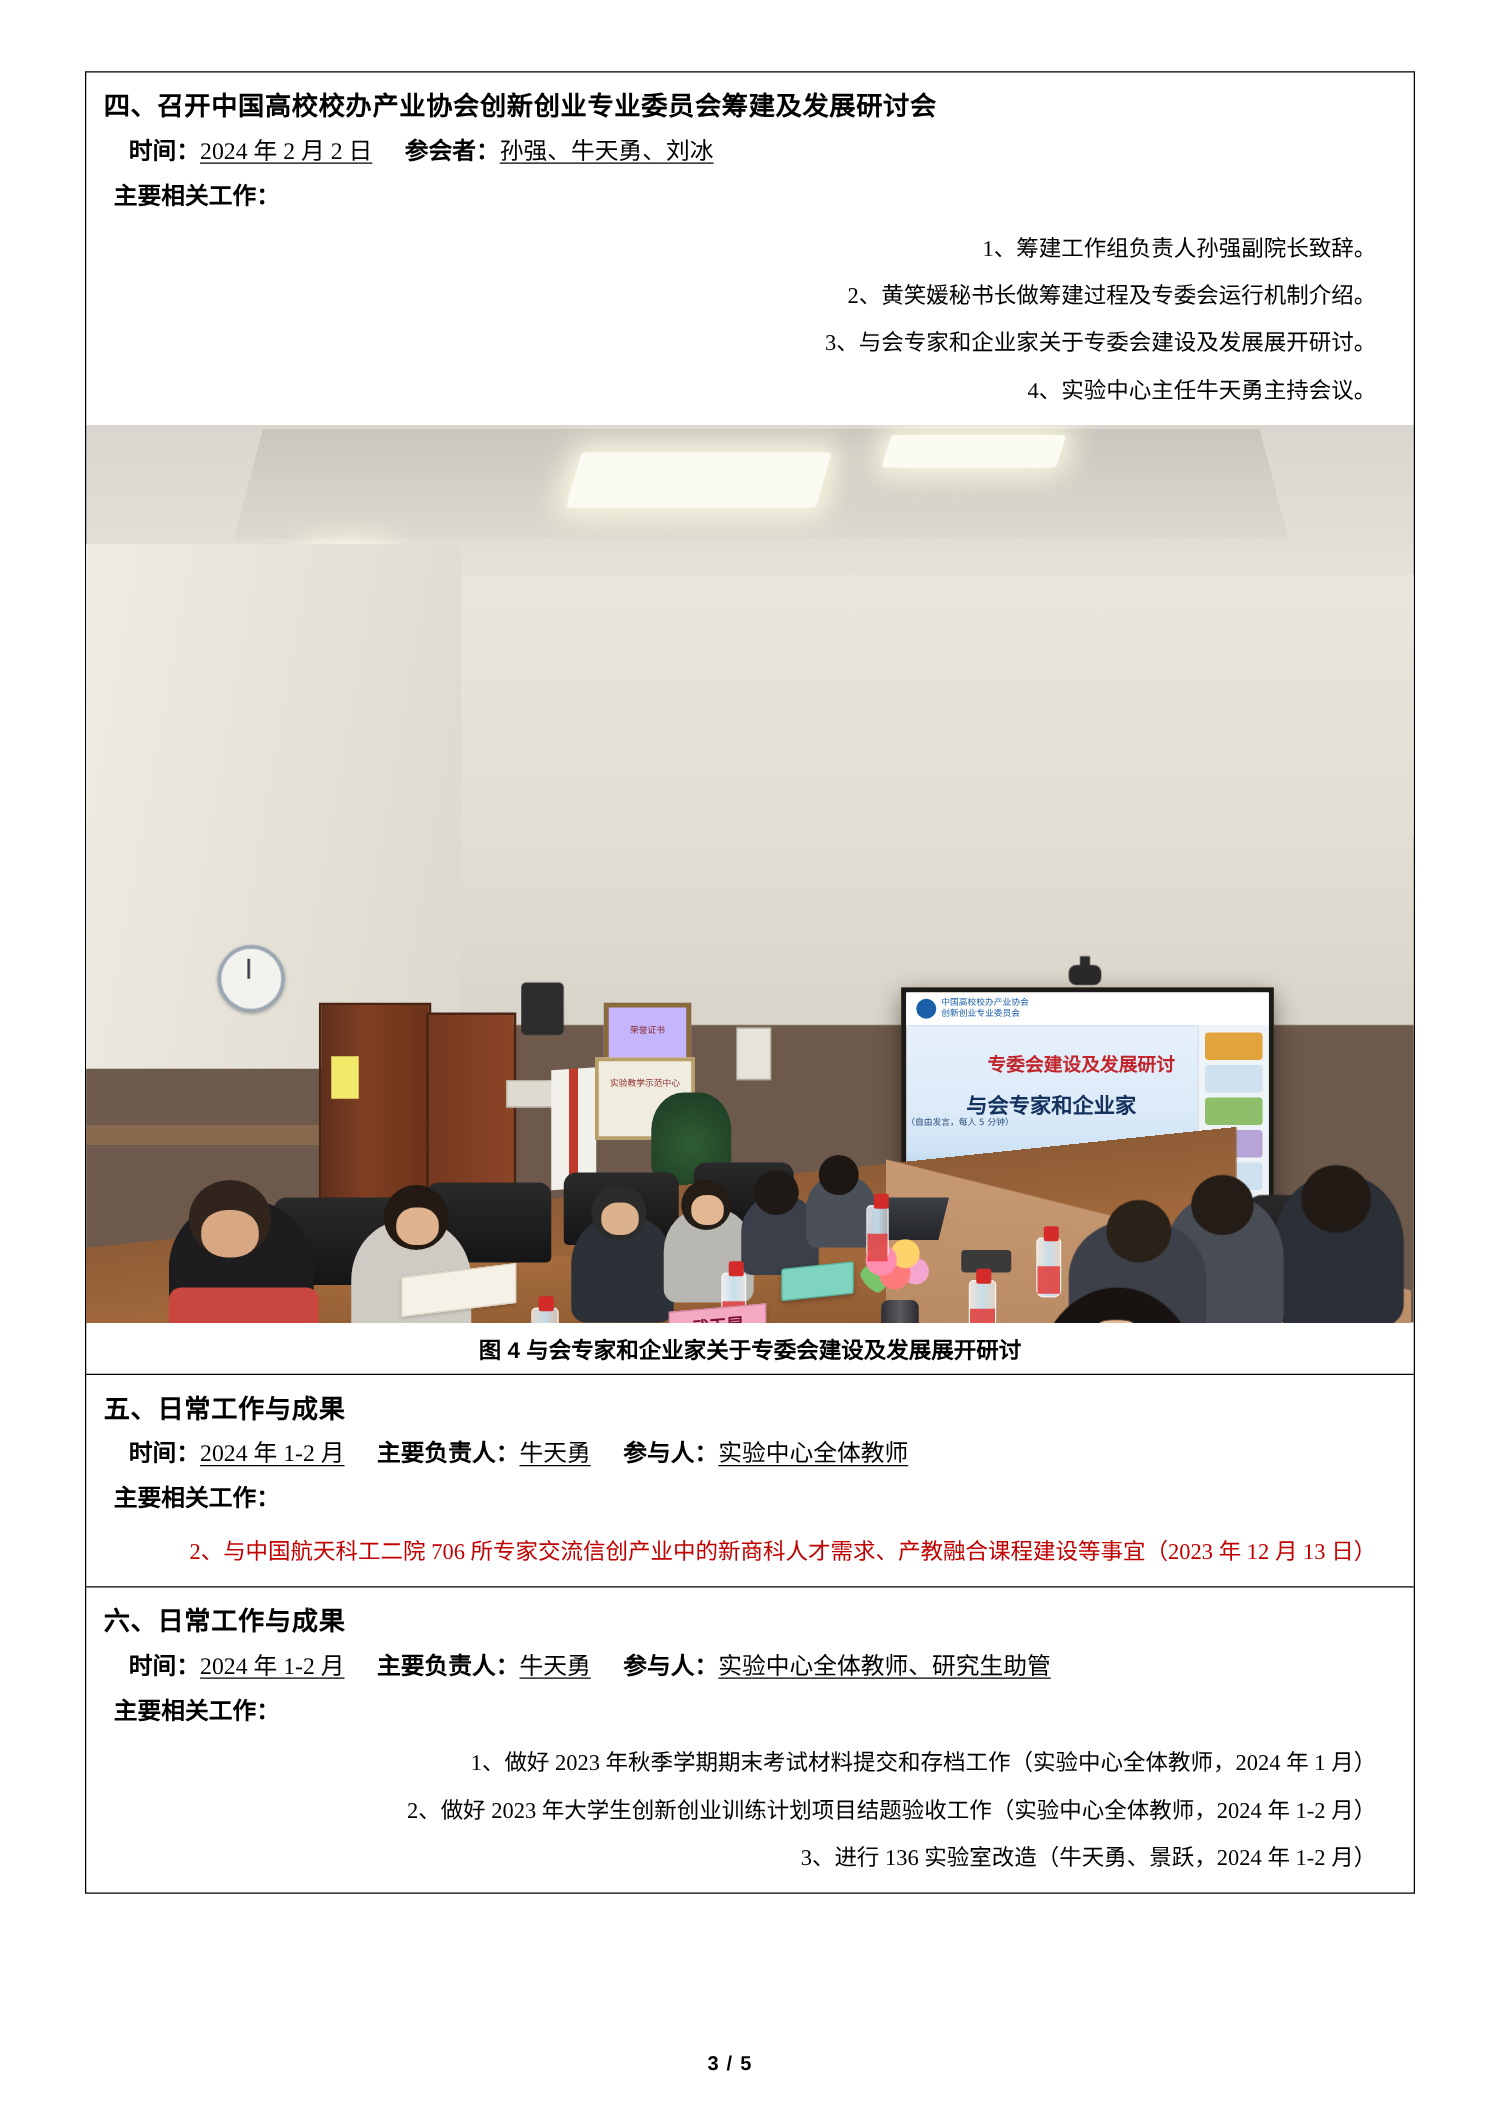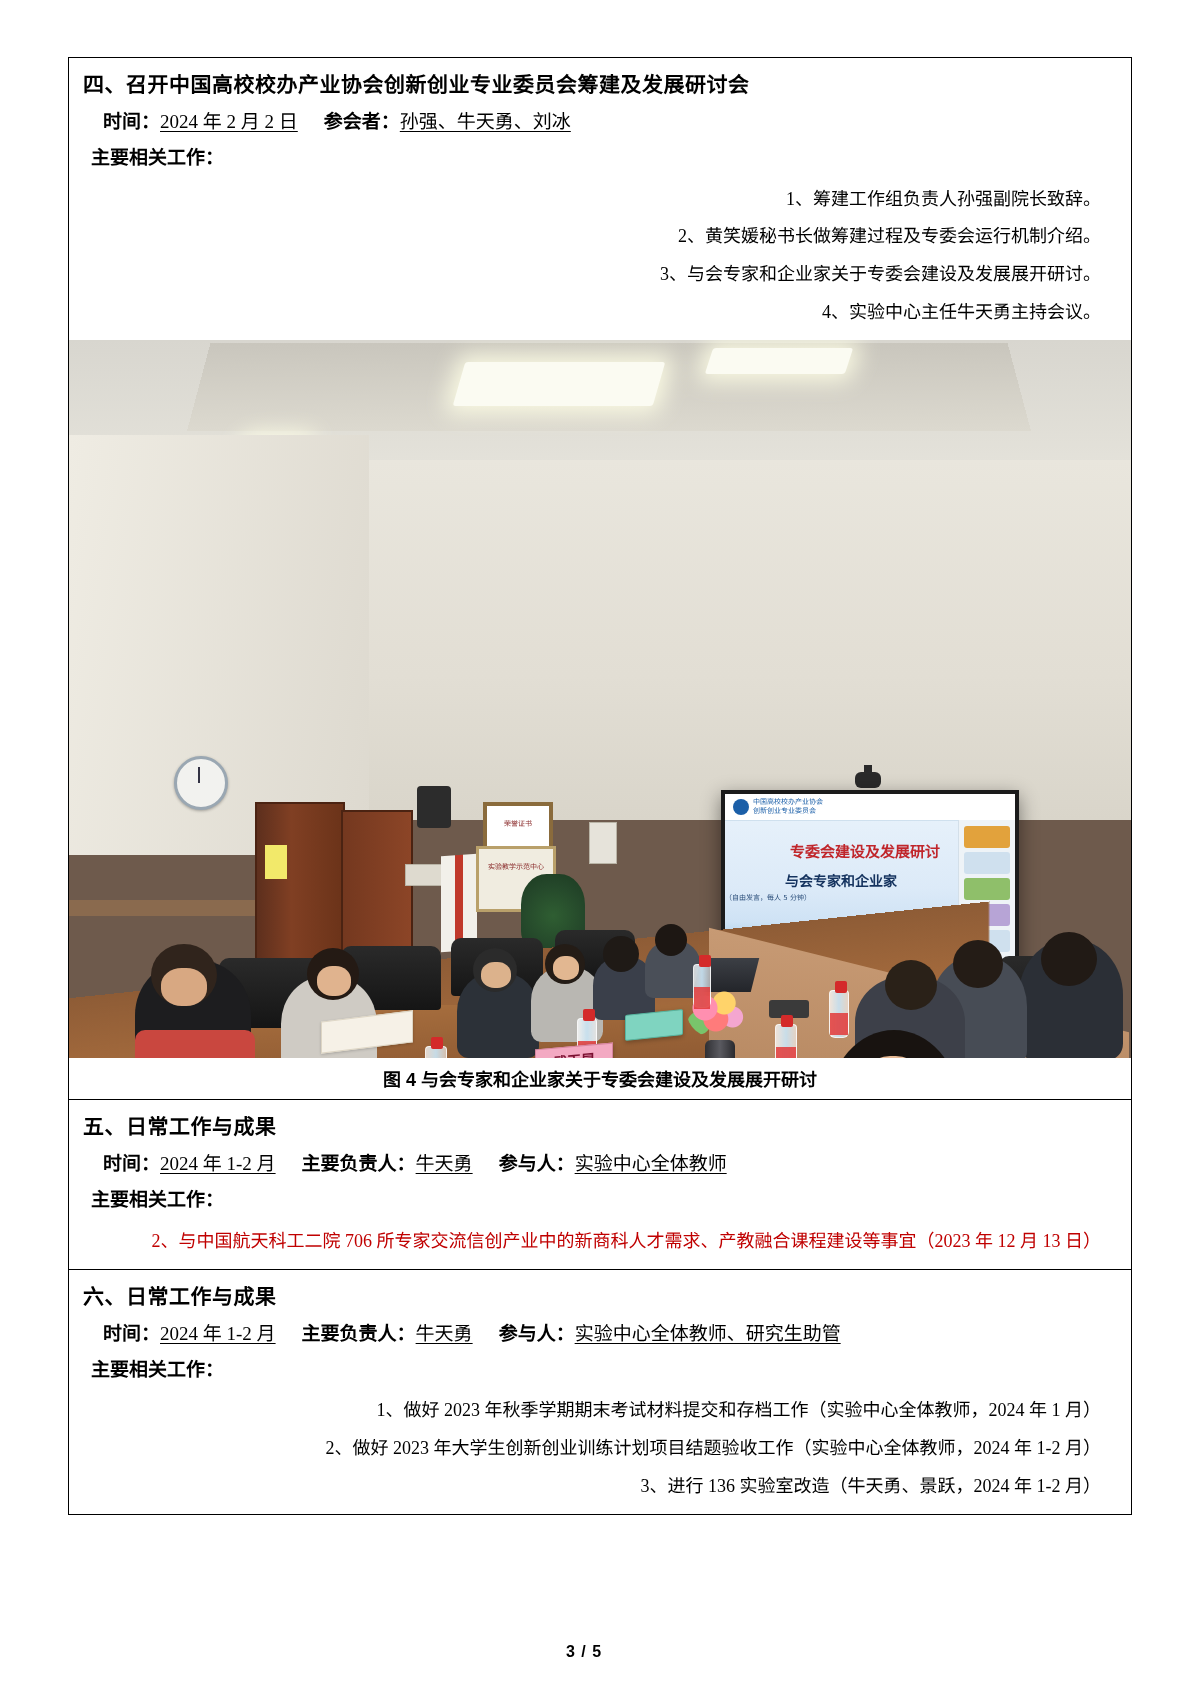--- a/index.html
+++ b/index.html
@@ -160,21 +160,21 @@
     left: 272px; top: 470px; width: 68px; height: 178px;
     background: linear-gradient(90deg,#74381f,#8c4527);
     border: 2px solid #4b2312;
   }
   .door-note {
     left: 196px; top: 505px; width: 22px; height: 34px; background: #f2e96a;
   }
   
   .frame-a {
     left: 414px; top: 462px; width: 62px; height: 52px;
-    background: #ffffff; border: 4px solid #8a6b3c;
+    background: #c4b5fd; border: 4px solid #8a6b3c;
   }
   .frame-b {
     left: 407px; top: 506px; width: 74px; height: 60px;
     background: #f0ece0; border: 3px solid #b9a06a;
   }
   .frame-txt {
     position:absolute; left:0; right:0; top:12px; text-align:center;
     font-size:7px; color:#8a2b2b; font-family:"DejaVu Sans",sans-serif;
   }
   
@@ -226,21 +226,21 @@
     font-family:"DejaVu Sans",sans-serif;line-height:9px;
   }
   .screen-title{
     position:absolute;left:0;right:58px;top:46px;text-align:center;
     font-size:15px;font-weight:bold;color:#c0262b;
     font-family:"Liberation Sans",sans-serif;
     padding-left:48px;
   }
   .screen-sub{
     position:absolute;left:0;right:58px;top:76px;text-align:center;
-    font-size:14px;font-weight:bold;color:#14325e;
+    font-size:17px;font-weight:bold;color:#14325e;
     font-family:"Liberation Sans",sans-serif;
   }
   .screen-note{
     position:absolute;left:0;right:58px;top:98px;
     font-size:7px;color:#2b4e7a;font-family:"DejaVu Sans",sans-serif;
   }
   .screen-city{
     position:absolute;left:0;right:58px;bottom:0;height:44px;
     background:linear-gradient(180deg,rgba(150,195,230,0) 0%,#8fc0e4 100%);
   }

